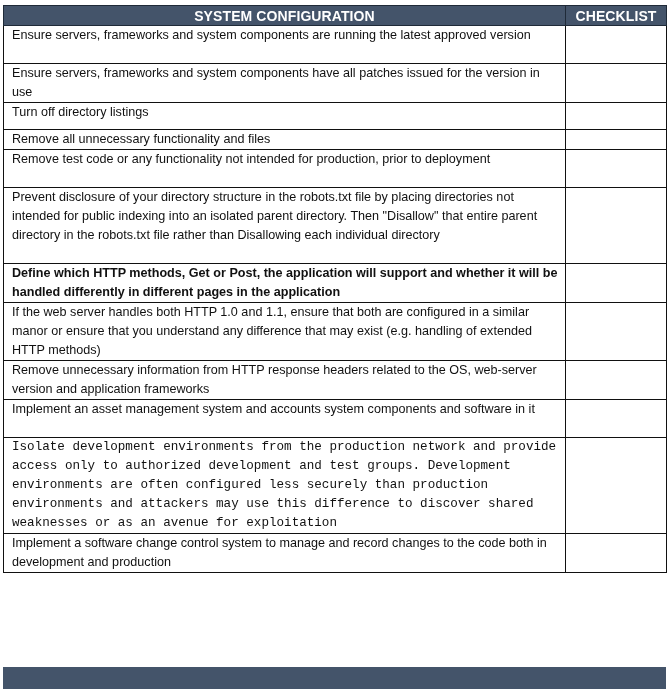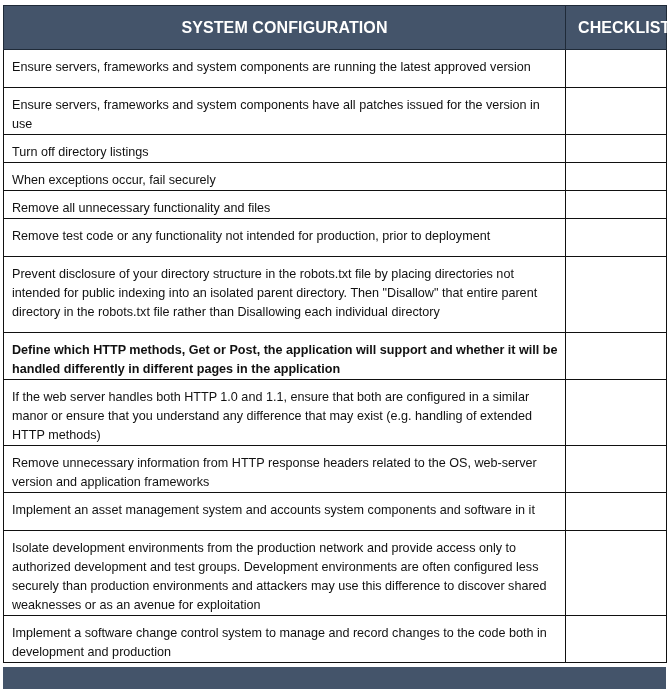--- a/index.html
+++ b/index.html
@@ -1,24 +1,24 @@
 <!DOCTYPE html>
 <html><head>
 <meta charset="utf-8">
 <style>
   html, body { margin: 0; padding: 0; background: #ffffff; }
   body { width: 672px; height: 689px; position: relative; overflow: hidden;
          font-family: "Liberation Sans", "DejaVu Sans", sans-serif; }
   .sheet { position: absolute; left: 3px; top: 5px; width: 663px; }
   table { border-collapse: collapse; width: 663px; table-layout: fixed; }
-  th { background: #44546a; color: #ffffff; font-weight: bold; font-size: 16px;
-       height: 19px; padding: 12px; border: 1px solid #1f2a38; text-align: center;
+  th { background: #44546a; color: #ffffff; font-weight: bold; font-size: 14px;
+       height: 19px; padding: 0; border: 1px solid #1f2a38; text-align: center;
        letter-spacing: 0.1px; }
   td { border: 1px solid #111111; font-size: 12.6px; color: #111111; line-height: 19px;
-       padding: 8px 6px 0 8px; vertical-align: top; background: #ffffff; }
+       padding: 0 6px 0 8px; vertical-align: top; background: #ffffff; }
   td.check { padding: 0; }
   col.c1 { width: 562px; } col.c2 { width: 101px; }
   .footer { position: absolute; left: 3px; top: 667px; width: 663px; height: 22px;
             background: #44546a; }
 </style>
 </head>
 <body>
 
 <div class="sheet">
   <table>
@@ -38,24 +38,20 @@
           <td class="check"></td>
         </tr>
         <tr style="height: 38px;">
           <td>Ensure servers, frameworks and system components have all patches issued for the version in use</td>
           <td class="check"></td>
         </tr>
         <tr style="height: 27px; margin-top: 21px;">
           <td>Turn off directory listings</td>
           <td class="check"></td>
         </tr>
-        <tr style="height: 27px;">
-          <td>When exceptions occur, fail securely</td>
-          <td class="check"></td>
-        </tr>
         <tr style="height: 18px;">
           <td>Remove all unnecessary functionality and files</td>
           <td class="check"></td>
         </tr>
         <tr style="height: 38px; margin-top: 8px;">
           <td>Remove test code or any functionality not intended for production, prior to deployment</td>
           <td class="check"></td>
         </tr>
         <tr style="height: 76px;">
           <td>Prevent disclosure of your directory structure in the robots.txt file by placing directories not intended for public indexing into an isolated parent directory. Then "Disallow" that entire parent directory in the robots.txt file rather than Disallowing each individual directory</td>
@@ -70,21 +66,21 @@
           <td class="check"></td>
         </tr>
         <tr style="height: 39px;">
           <td>Remove unnecessary information from HTTP response headers related to the OS, web-server version and application frameworks</td>
           <td class="check"></td>
         </tr>
         <tr style="height: 38px;">
           <td>Implement an asset management system and accounts system components and software in it</td>
           <td class="check"></td>
         </tr>
-        <tr style="height: 76px;">
+        <tr style="height: 76px; font-family: Liberation Mono, monospace;">
           <td>Isolate development environments from the production network and provide access only to authorized development and test groups. Development environments are often configured less securely than production environments and attackers may use this difference to discover shared weaknesses or as an avenue for exploitation</td>
           <td class="check"></td>
         </tr>
         <tr style="height: 38px;">
           <td>Implement a software change control system to manage and record changes to the code both in development and production</td>
           <td class="check"></td>
         </tr>
       </tbody>
   </table>
 </div>

